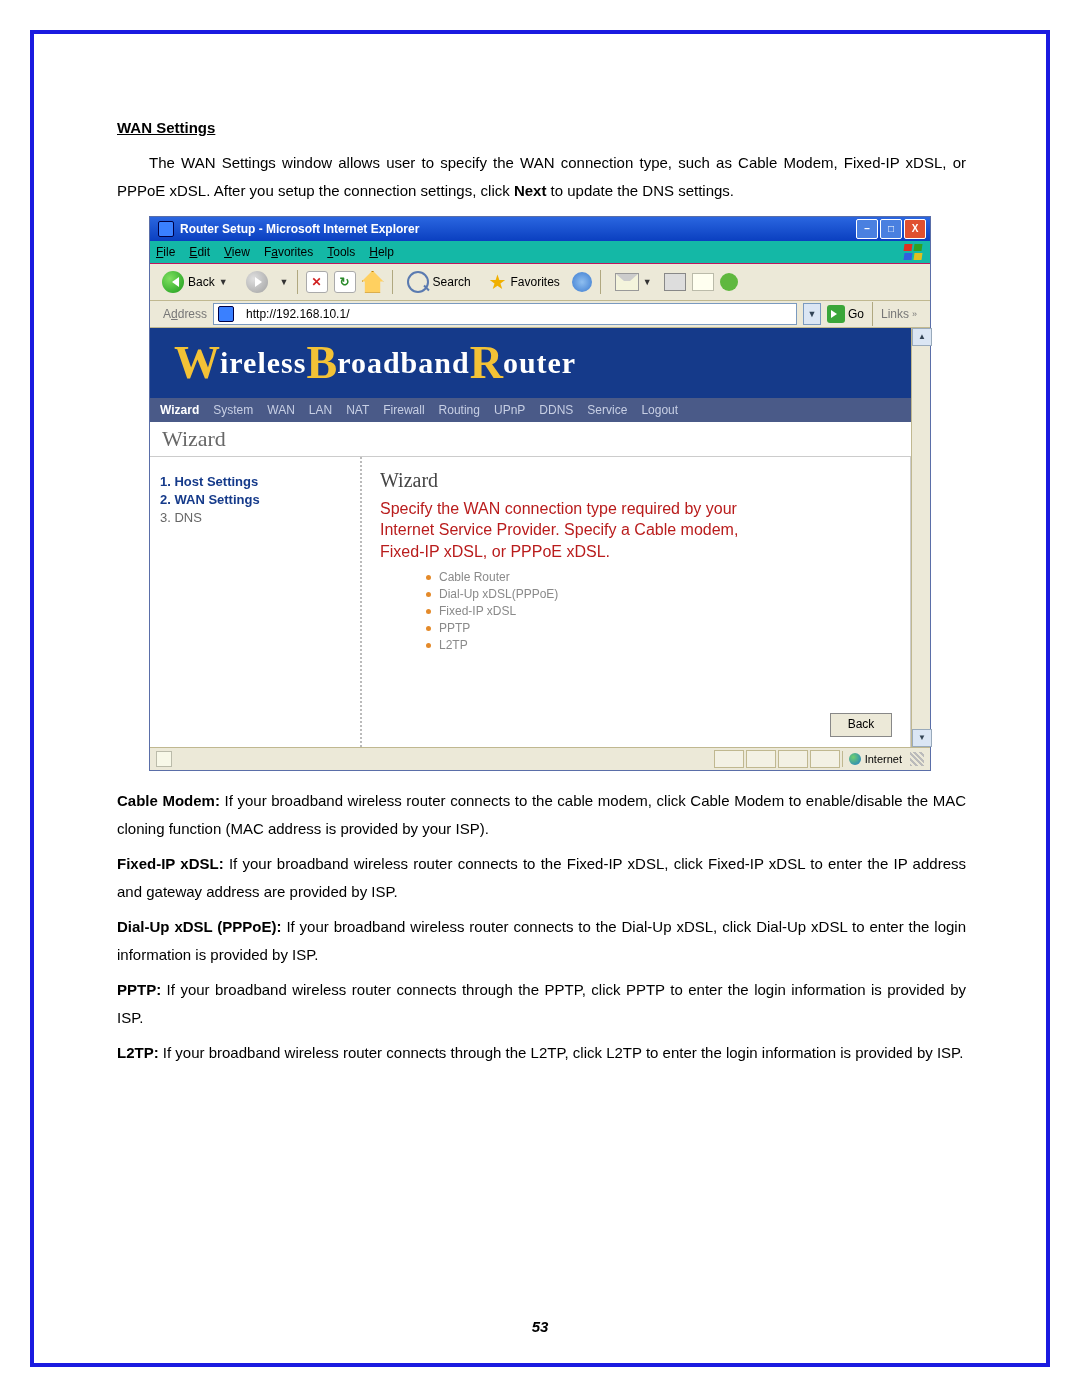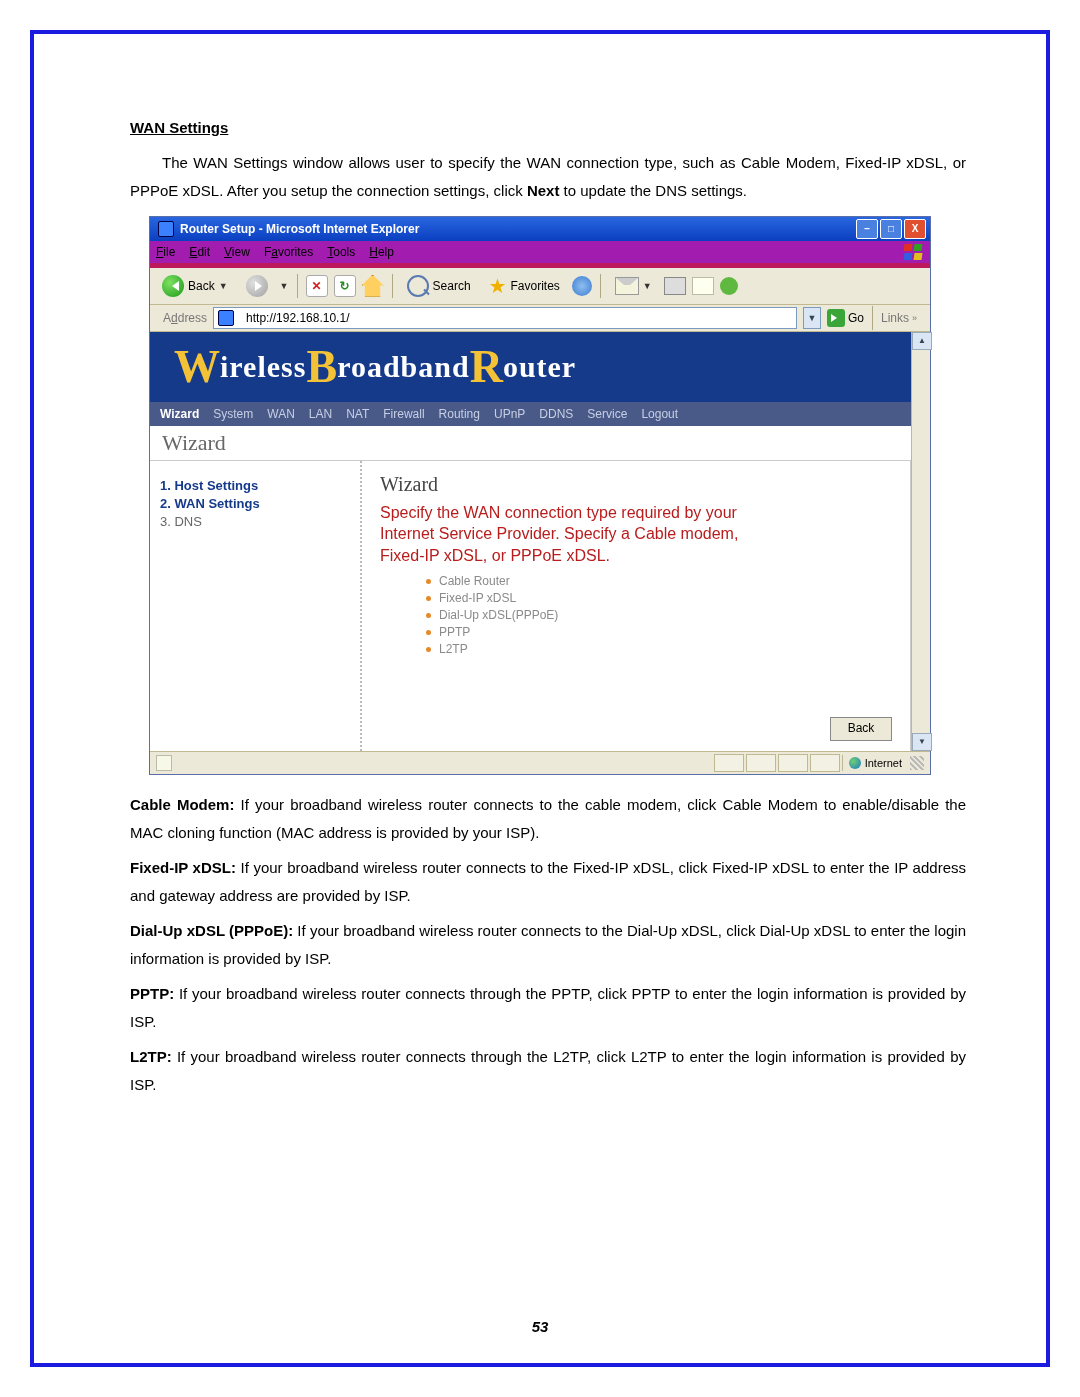--- a/index.html
+++ b/index.html
@@ -14,21 +14,21 @@
     box-sizing:border-box;
     border:4px solid #1a1ae0;
     padding:80px 80px 30px 80px;
     position:relative;
     font-family:Arial,Helvetica,sans-serif;
     font-size:15px;
     color:#000;
   }
   .section-title{font-weight:bold;text-decoration:underline;}
   .body-text{line-height:1.9;text-align:justify;}
-  .body-text p{margin:0 0 6px 16px;}
+  .body-text p{margin:0 0 6px 3px;}
   .bold{font-weight:bold;}
   .indent{text-indent:32px;}
   .pagenum{position:absolute;bottom:28px;left:0;width:100%;text-align:center;font-style:italic;font-weight:bold;font-size:15px;}
 
   
   .shot{
     margin:10px auto 16px auto;
     width:780px;
     border:1px solid #5a6ea8;
     font-family:Tahoma,Arial,sans-serif;
@@ -44,22 +44,22 @@
   }
   .titlebar-left{display:flex;align-items:center;gap:6px;padding-left:4px;font-weight:bold;}
   .ie-e{width:14px;height:14px;background:#3a80ff;border:1px solid #004;border-radius:2px;position:relative;}
   .win-btns{display:flex;gap:2px;}
   .win-btn{width:20px;height:18px;border:1px solid #fff;border-radius:2px;display:flex;align-items:center;justify-content:center;font-size:10px;font-weight:bold;}
   .win-min{background:#4a80e0;color:#fff;}
   .win-max{background:#4a80e0;color:#fff;}
   .win-close{background:#e05030;color:#fff;}
   
   .menubar{
-    background:#a21caf;height:22px;display:flex;align-items:center;
-    padding:0 6px;gap:14px;border-bottom:5px solid #be185d;
+    background:#14b8a6;height:22px;display:flex;align-items:center;
+    padding:0 6px;gap:14px;border-bottom:1px solid #be185d;
     position:relative;
   }
   .menubar span u{text-decoration:underline;}
   .winflag{position:absolute;right:6px;top:2px;width:22px;height:18px;}
   .winflag span{position:absolute;width:8px;height:7px;}
   .wf1{background:#e03020;left:2px;top:1px;transform:skewX(-8deg);}
   .wf2{background:#30a020;left:12px;top:1px;transform:skewX(-8deg);}
   .wf3{background:#3060e0;left:2px;top:10px;transform:skewX(-8deg);}
   .wf4{background:#e0c020;left:12px;top:10px;transform:skewX(-8deg);}
   
@@ -286,25 +286,25 @@
             <div class="main">
               <h3>Wizard</h3>
               <div class="desc">Specify the WAN connection type required by your Internet Service Provider. Specify a Cable modem, Fixed-IP xDSL, or PPPoE xDSL.</div>
               <ul class="opts">
                 <li>
                     <span class="bullet"></span>
                     <span>Cable Router</span>
                   </li>
                 <li>
                     <span class="bullet"></span>
+                    <span>Dial-Up xDSL(PPPoE)</span>
+                  </li>
+                <li>
+                    <span class="bullet"></span>
                     <span>Fixed-IP xDSL</span>
-                  </li>
-                <li>
-                    <span class="bullet"></span>
-                    <span>Dial-Up xDSL(PPPoE)</span>
                   </li>
                 <li>
                     <span class="bullet"></span>
                     <span>PPTP</span>
                   </li>
                 <li>
                     <span class="bullet"></span>
                     <span>L2TP</span>
                   </li>
               </ul>

